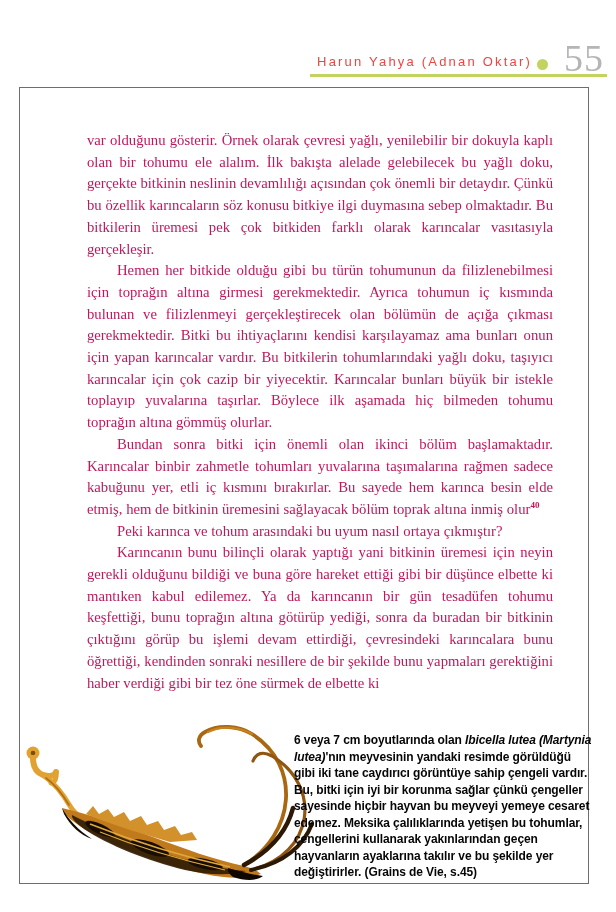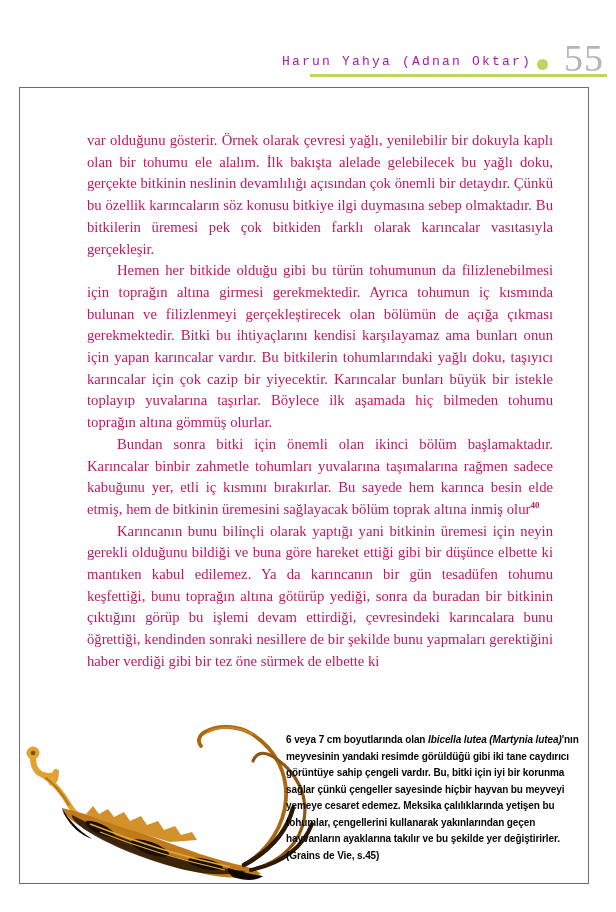--- a/index.html
+++ b/index.html
@@ -7,23 +7,23 @@
     width:616px; height:912px;
     background:#ffffff;
     position:relative;
     overflow:hidden;
     font-family:"Liberation Serif", serif;
   }
 
   
   .running-title {
     position:absolute; top:54px; right:84px;
-    font-family:Liberation Mono, monospace;
+    font-family:Liberation Sans, sans-serif;
     font-size:13px; letter-spacing:2.2px;
-    color:#a21caf; white-space:nowrap;
+    color:#ef4444; white-space:nowrap;
   }
   .accent-dot {
     position:absolute; top:59px; left:537px;
     width:11px; height:11px; border-radius:50%;
     background:#c3d35f;
   }
   .page-number {
     position:absolute; top:36px; left:564px;
     font-family:"Liberation Serif", serif;
     font-size:38px; color:#b5b5b5; letter-spacing:1px;
@@ -46,23 +46,23 @@
     position:absolute; left:87px; top:130px; width:466px;
     font-size:14.7px; line-height:21.7px;
     text-align:justify; color:#be185d;
   }
   .bodytext p { margin:0; }
   .bodytext p.indent { text-indent:30px; }
   .bodytext sup { font-size:9px; line-height:0;font-weight:bold; }
 
   
   .caption {
-    position:absolute; left:286px; top:732px; width:301px;
+    position:absolute; left:294px; top:732px; width:301px;
     font-family:"Liberation Sans", sans-serif;
-    font-weight:700; font-size:10px; line-height:16.5px;
+    font-weight:700; font-size:12px; line-height:16.5px;
     letter-spacing:-0.1px; color:#060606;
   }
   .caption .species { font-style:italic; }
 
   
   .figure-svg {
     position:absolute; left:0; top:702px;
     width:320px; height:186px;
   }
 </style>
@@ -73,20 +73,21 @@
 <div class="accent-dot"></div>
 <div class="page-number">55</div>
 <div class="header-rule"></div>
 
 <div class="frame"></div>
 
 <div class="bodytext">
   <p>var olduğunu gösterir. Örnek olarak çevresi yağlı, yenilebilir bir dokuyla kaplı olan bir tohumu ele alalım. İlk bakışta alelade gelebilecek bu yağlı doku, gerçekte bitkinin neslinin devamlılığı açısından çok önemli bir detaydır. Çünkü bu özellik karıncaların söz konusu bitkiye ilgi duymasına sebep olmaktadır. Bu bitkilerin üremesi pek çok bitkiden farklı olarak karıncalar vasıtasıyla gerçekleşir.</p>
   <p class="indent">Hemen her bitkide olduğu gibi bu türün tohumunun da filizlenebilmesi için toprağın altına girmesi gerekmektedir. Ayrıca tohumun iç kısmında bulunan ve filizlenmeyi gerçekleştirecek olan bölümün de açığa çıkması gerekmektedir. Bitki bu ihtiyaçlarını kendisi karşılayamaz ama bunları onun için yapan karıncalar vardır. Bu bitkilerin tohumlarındaki yağlı doku, taşıyıcı karıncalar için çok cazip bir yiyecektir. Karıncalar bunları büyük bir istekle toplayıp yuvalarına taşırlar. Böylece ilk aşamada hiç bilmeden tohumu toprağın altına gömmüş olurlar.</p>
   <p class="indent"><span>Bundan sonra bitki için önemli olan ikinci bölüm başlamaktadır. Karıncalar binbir zahmetle tohumları yuvalarına taşımalarına rağmen sadece kabuğunu yer, etli iç kısmını bırakırlar. Bu sayede hem karınca besin elde etmiş, hem de bitkinin üremesini sağlayacak bölüm toprak altına inmiş olur</span><sup>40</sup></p>
+  <p class="indent">Peki karınca ve tohum arasındaki bu uyum nasıl ortaya çıkmıştır?</p>
   <p class="indent">Karıncanın bunu bilinçli olarak yaptığı yani bitkinin üremesi için neyin gerekli olduğunu bildiği ve buna göre hareket ettiği gibi bir düşünce elbette ki mantıken kabul edilemez. Ya da karıncanın bir gün tesadüfen tohumu keşfettiği, bunu toprağın altına götürüp yediği, sonra da buradan bir bitkinin çıktığını görüp bu işlemi devam ettirdiği, çevresindeki karıncalara bunu öğrettiği, kendinden sonraki nesillere de bir şekilde bunu yapmaları gerektiğini haber verdiği gibi bir tez öne sürmek de elbette ki</p>
 </div>
 
 <svg class="figure-svg" viewBox="0 0 320 186" xmlns="http://www.w3.org/2000/svg">
 
   <g>
     <circle cx="33" cy="51" r="6.5" fill="#e2a231"></circle>
     <circle cx="33" cy="51" r="2.3" fill="#7c4e0c"></circle>
     <path d="M 33,56 C 33,64 35,70 43,73 C 50,75 55,74 56,70" fill="none" stroke-width="6" stroke-linecap="round" stroke="#e2a231"></path>
     <path d="M 56,70 C 57,76 55,80 51,81" fill="none" stroke-width="5" stroke-linecap="round" stroke="#e2a231"></path>

